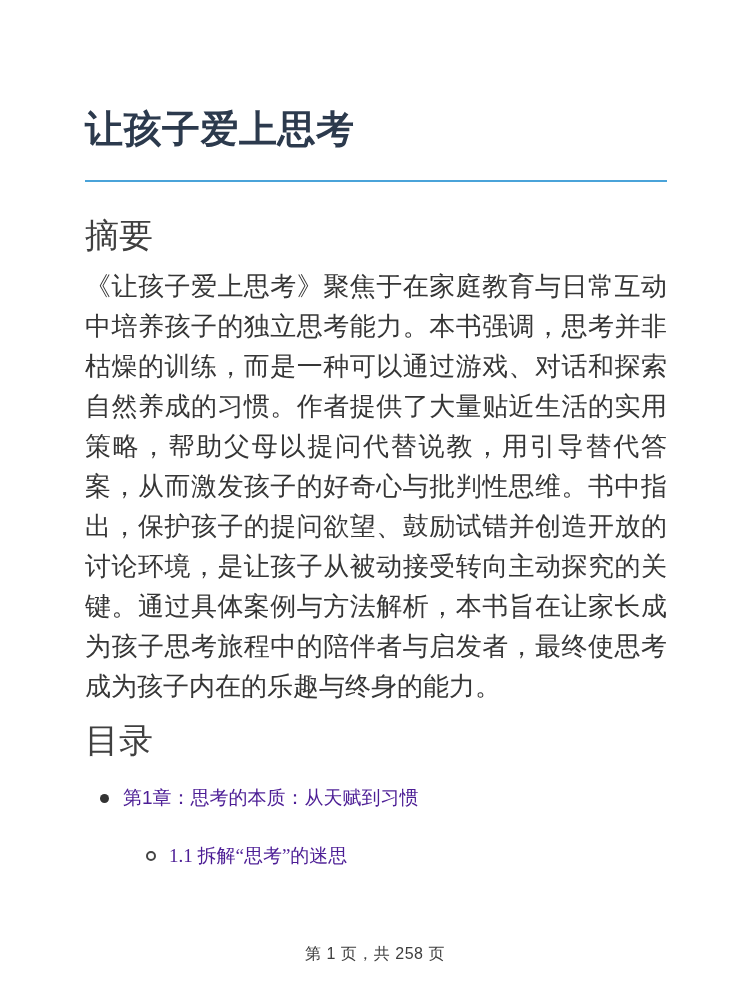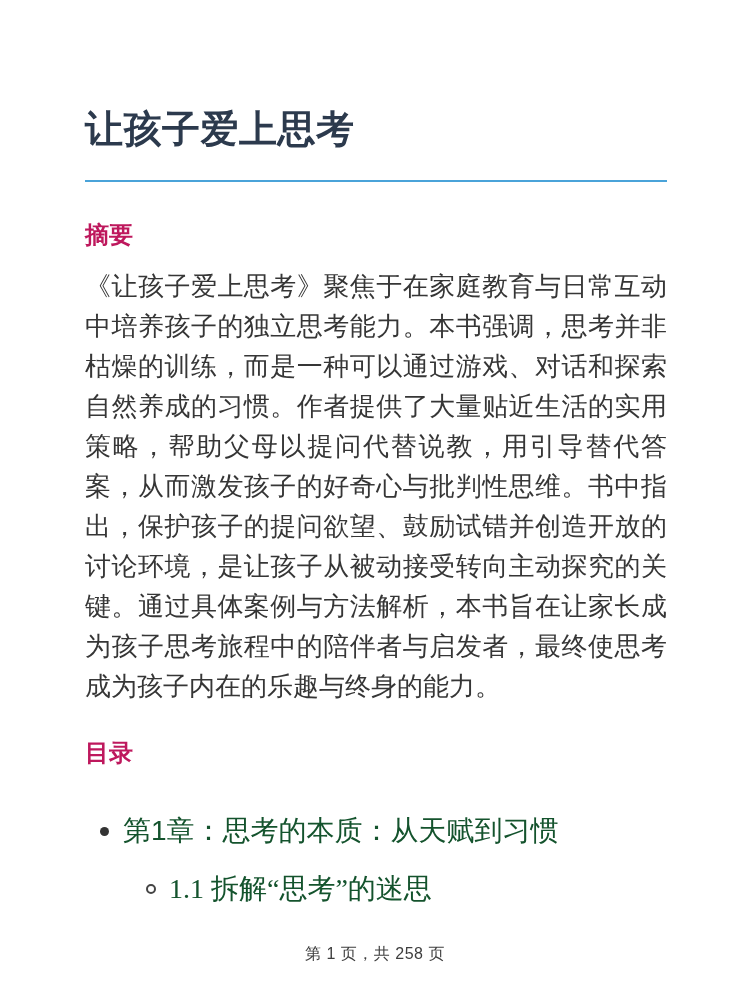--- a/index.html
+++ b/index.html
@@ -25,42 +25,42 @@
     letter-spacing: 0.5px;
     color: #2c3a4d;
   }
   .title-rule {
     margin-top: 27px;
     border: none;
     border-top: 2px solid #4aa3d9;
     height: 0;
   }
   .section-heading {
-    font-size: 24px;
+    font-size: 34px;
     line-height: 38px;
-    font-weight: 700;
-    color: #be185d;
+    font-weight: 400;
+    color: #404040;
   }
   .abstract-heading { margin-top: 34px; }
   .abstract-body {
     margin-top: 12px;
     font-size: 26px;
     line-height: 40px;
     color: #363636;
     text-align: justify;
     text-justify: inter-character;
     line-break: strict;
   }
-  .toc-heading { margin-top: 28px; }
+  .toc-heading { margin-top: 15px; }
   .toc-list {
-    margin-top: 44px;
+    margin-top: 24px;
     list-style: none;
-    font-size: 28px;
+    font-size: 19px;
     line-height: 30px;
-    color: #14532d;
+    color: #4c1d95;
   }
   .toc-item-l1 {
     position: relative;
     padding-left: 38px;
   }
   .bullet-disc {
     position: absolute;
     left: 15px; top: 11px;
     width: 9px; height: 9px;
     border-radius: 50%;

